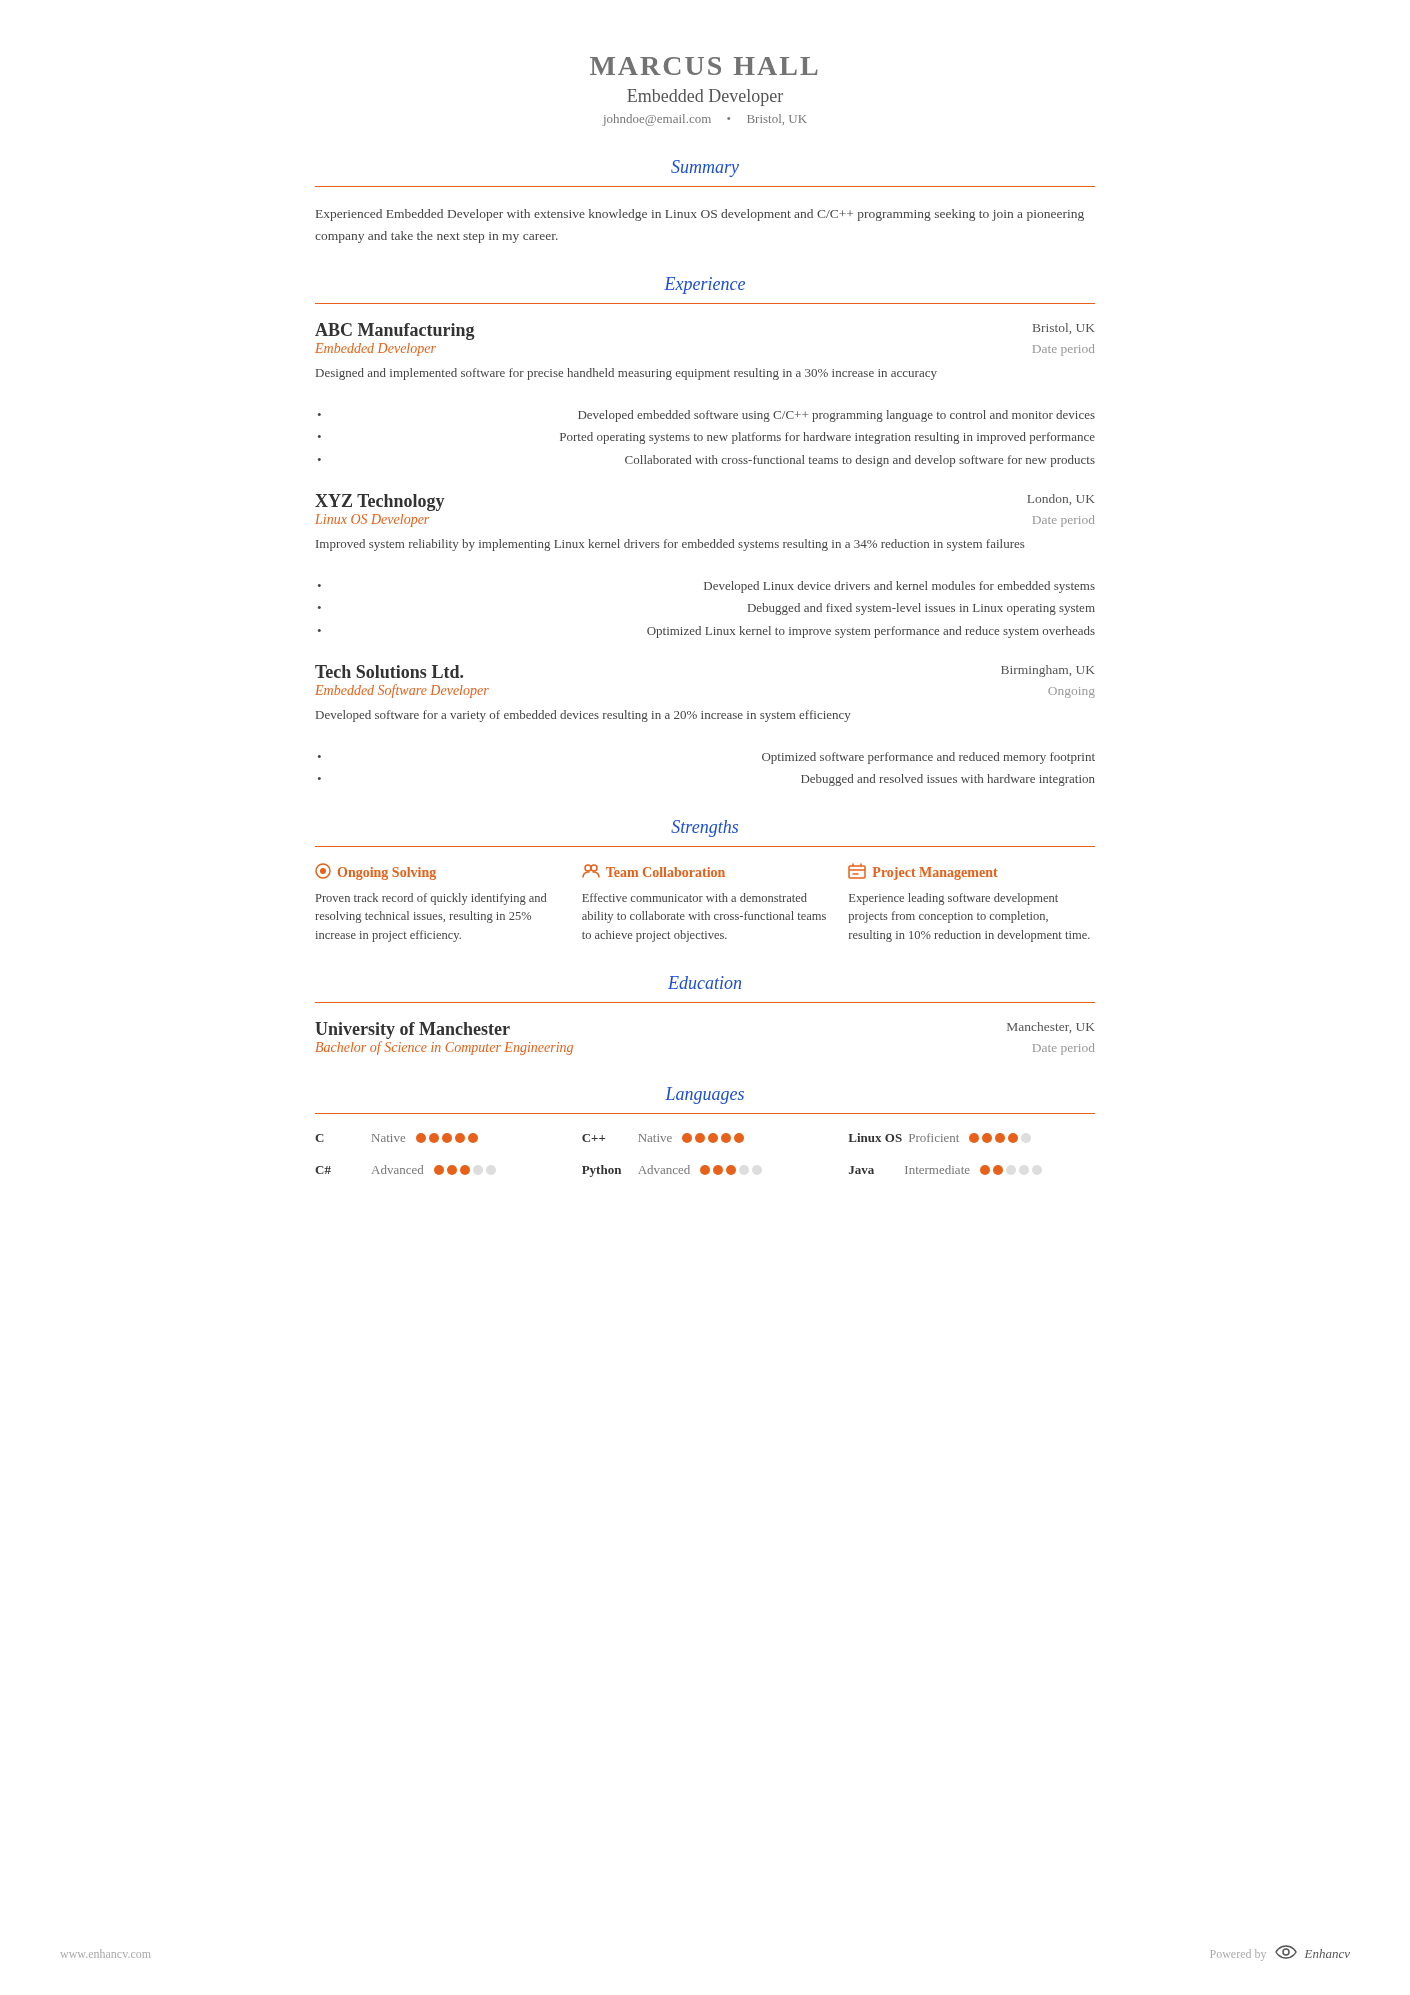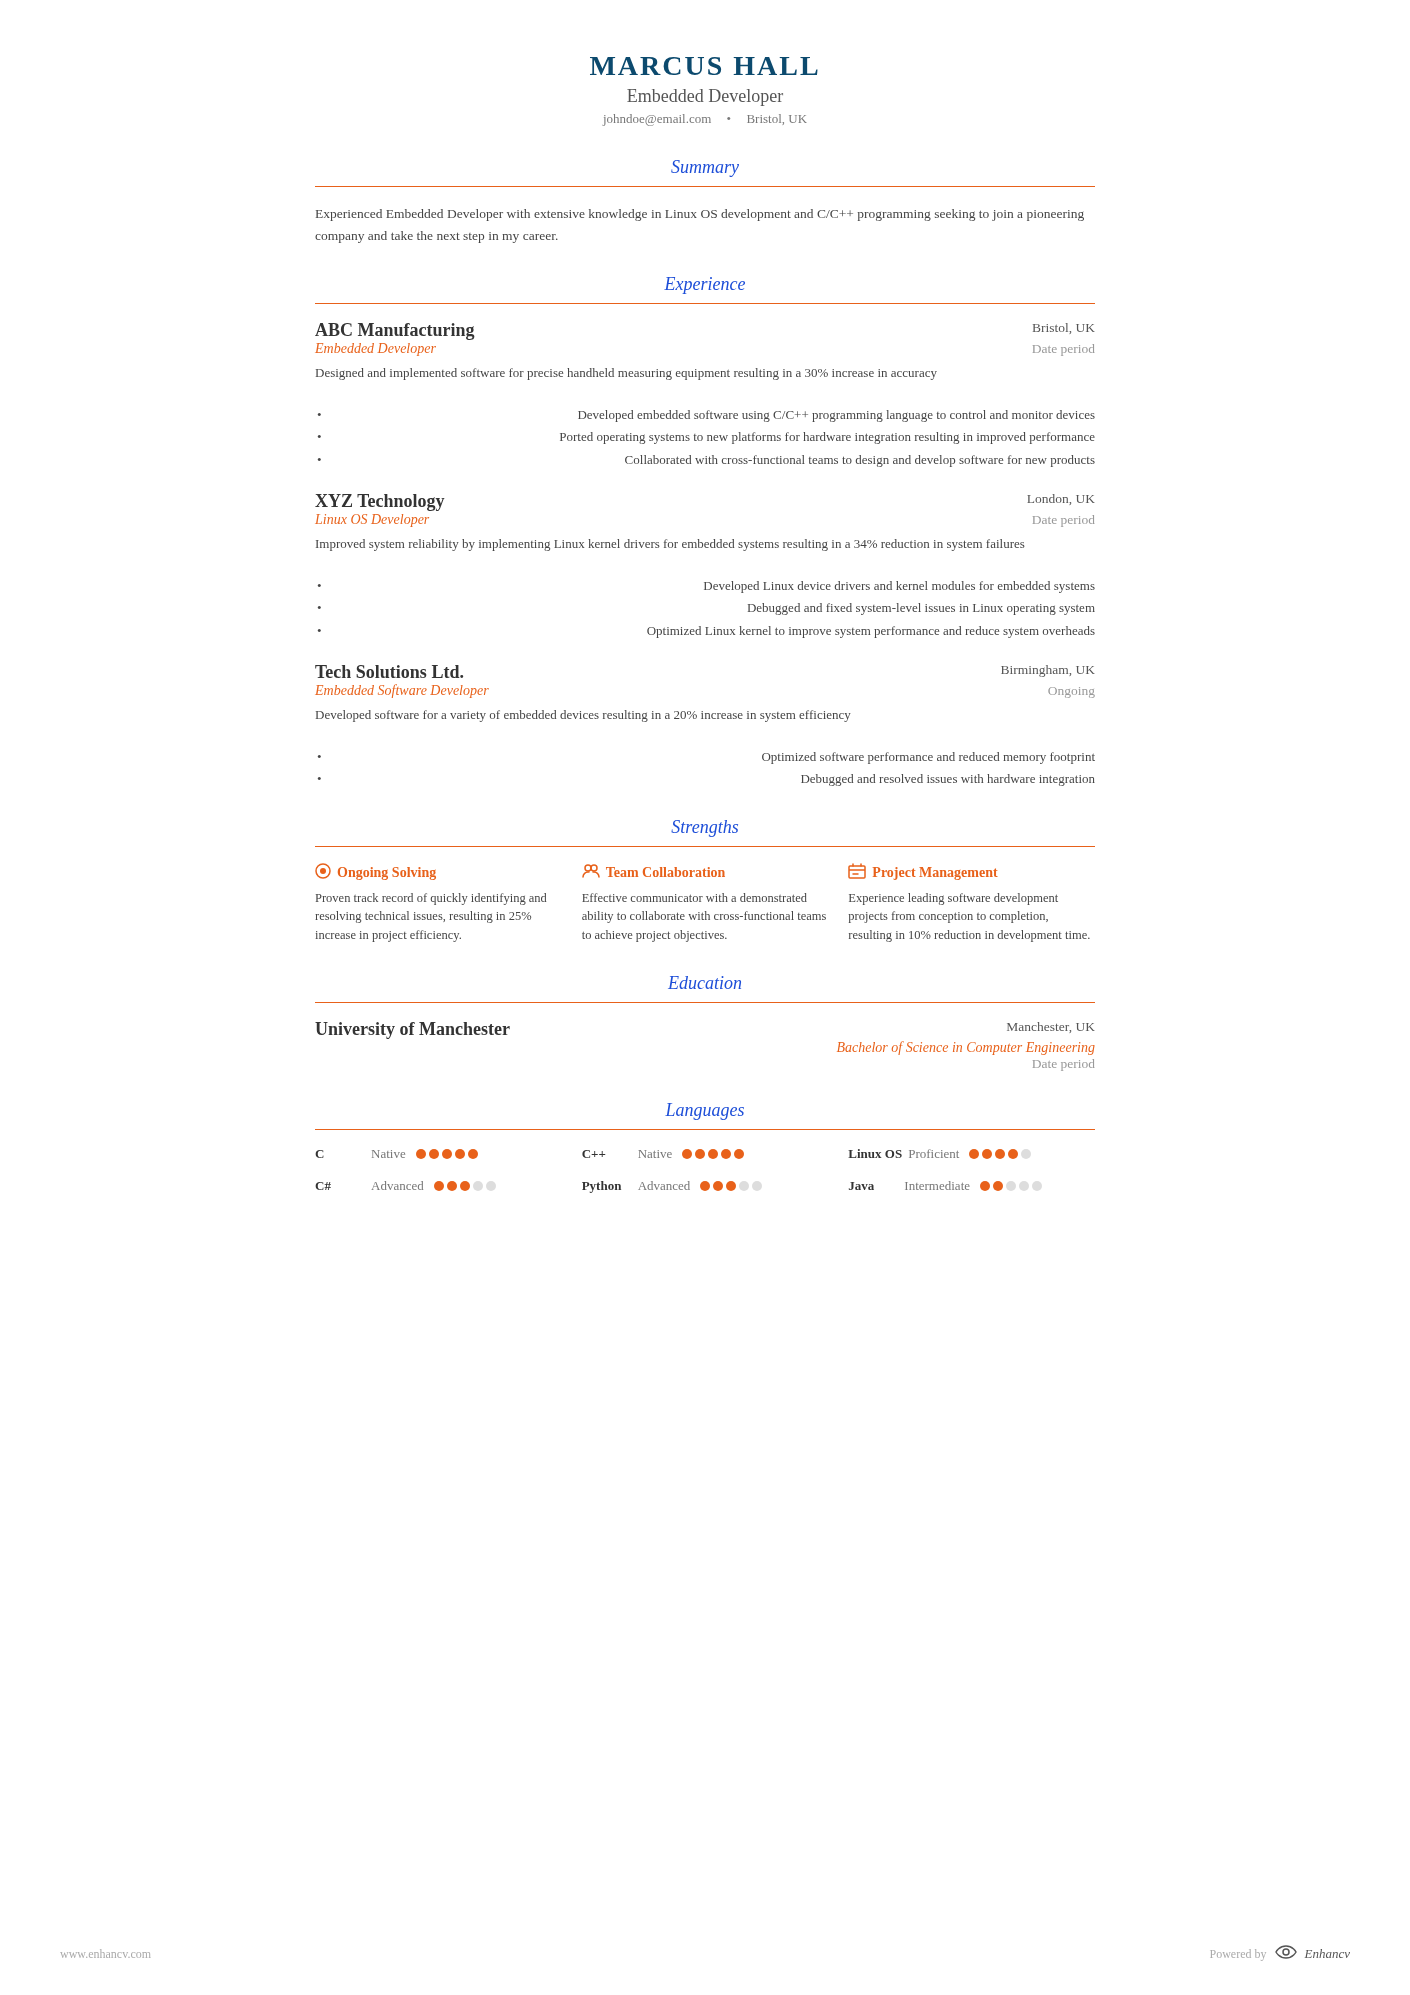--- a/index.html
+++ b/index.html
@@ -17,21 +17,21 @@
       padding: 50px 60px 80px 60px;
     }
     
     .header {
       text-align: center;
       margin-bottom: 30px;
     }
     .header-name {
       font-size: 28px;
       font-weight: bold;
-      color: #0c4a6e;
+      color: #737373;
       letter-spacing: 2px;
       text-transform: uppercase;
     }
     .header-title {
       font-size: 18px;
       color: #555;
       margin-top: 4px;
     }
     .header-contact {
       font-size: 13px;
@@ -170,22 +170,21 @@
       color: #E8611A;
       font-style: italic;
     }
     .edu-date {
       font-size: 13.5px;
       color: #999;
     }
     .edu-subheader {
       display: flex;
       justify-content: space-between;
-      align-items: flex-end;
-      flex-direction: column;
+      align-items: flex-start;
     }
 
     
     .languages-grid {
       display: grid;
       grid-template-columns: 1fr 1fr 1fr;
       row-gap: 16px;
       column-gap: 20px;
     }
     .lang-item {

